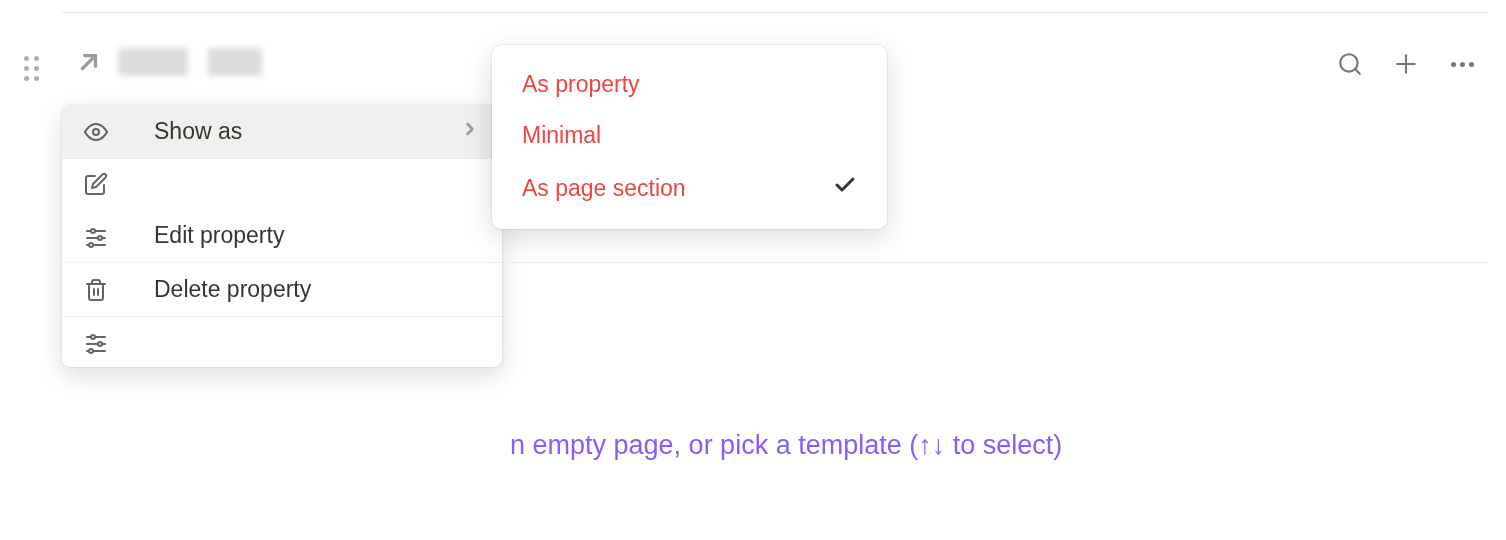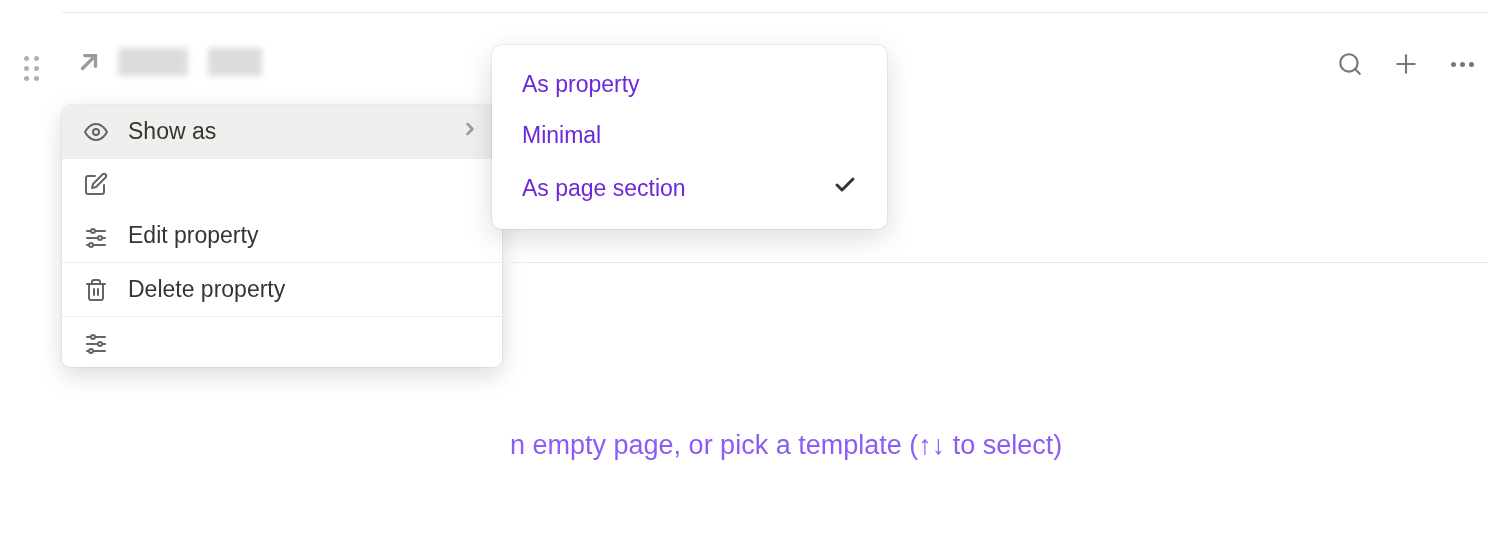--- a/index.html
+++ b/index.html
@@ -115,20 +115,21 @@
       width: 24px;
       height: 24px;
       display: flex;
       align-items: center;
       justify-content: center;
       color: #656565;
       flex-shrink: 0;
     }
     .menu-item .label {
       flex: 1;
+      margin-left: 26px;
     }
     .menu-item .chevron {
       color: #9b9b9b;
     }
     .menu-divider {
       height: 1px;
       background: #ededec;
     }
     .submenu {
       position: absolute;
@@ -138,21 +139,21 @@
       background: #ffffff;
       border-radius: 10px;
       box-shadow: 0 0 0 1px rgba(15,15,15,0.05), 0 8px 28px rgba(15,15,15,0.15);
       padding: 14px 0;
     }
     .submenu-item {
       display: flex;
       align-items: center;
       padding: 12px 30px;
       font-size: 23px;
-      color: #6d28d9;
+      color: #ef4444;
       cursor: pointer;
       gap: 12px;
     }
     .submenu-item .label {
       flex: 1;
     }
     .submenu-item .check {
       color: #37352f;
     }
     .mid-border {

